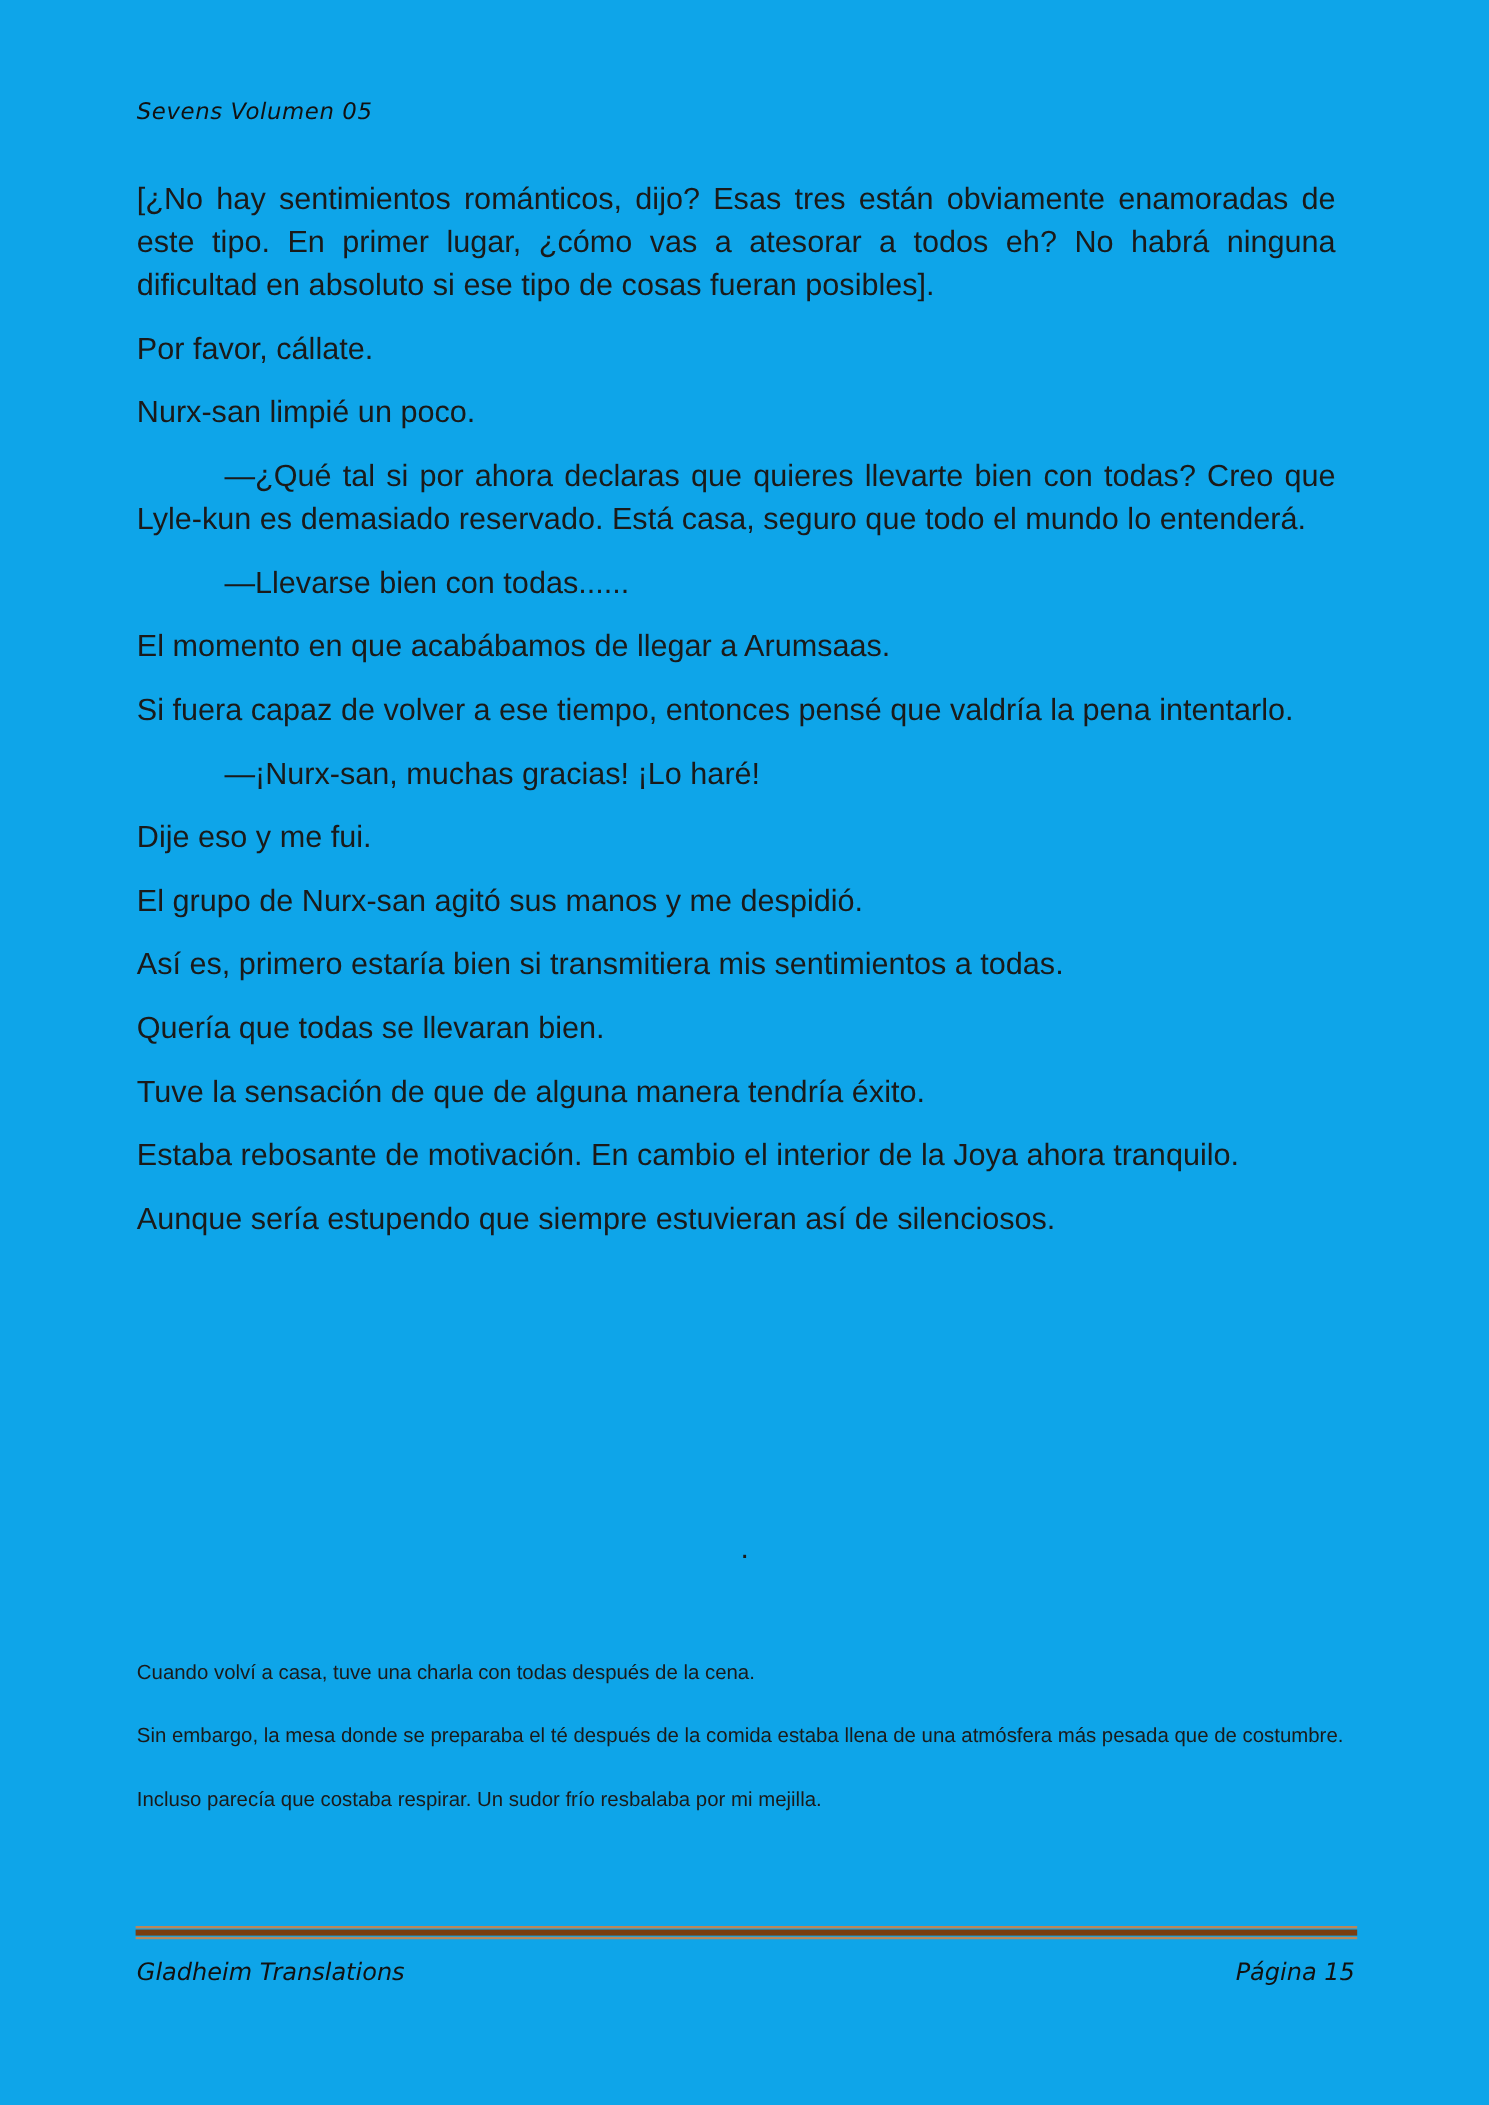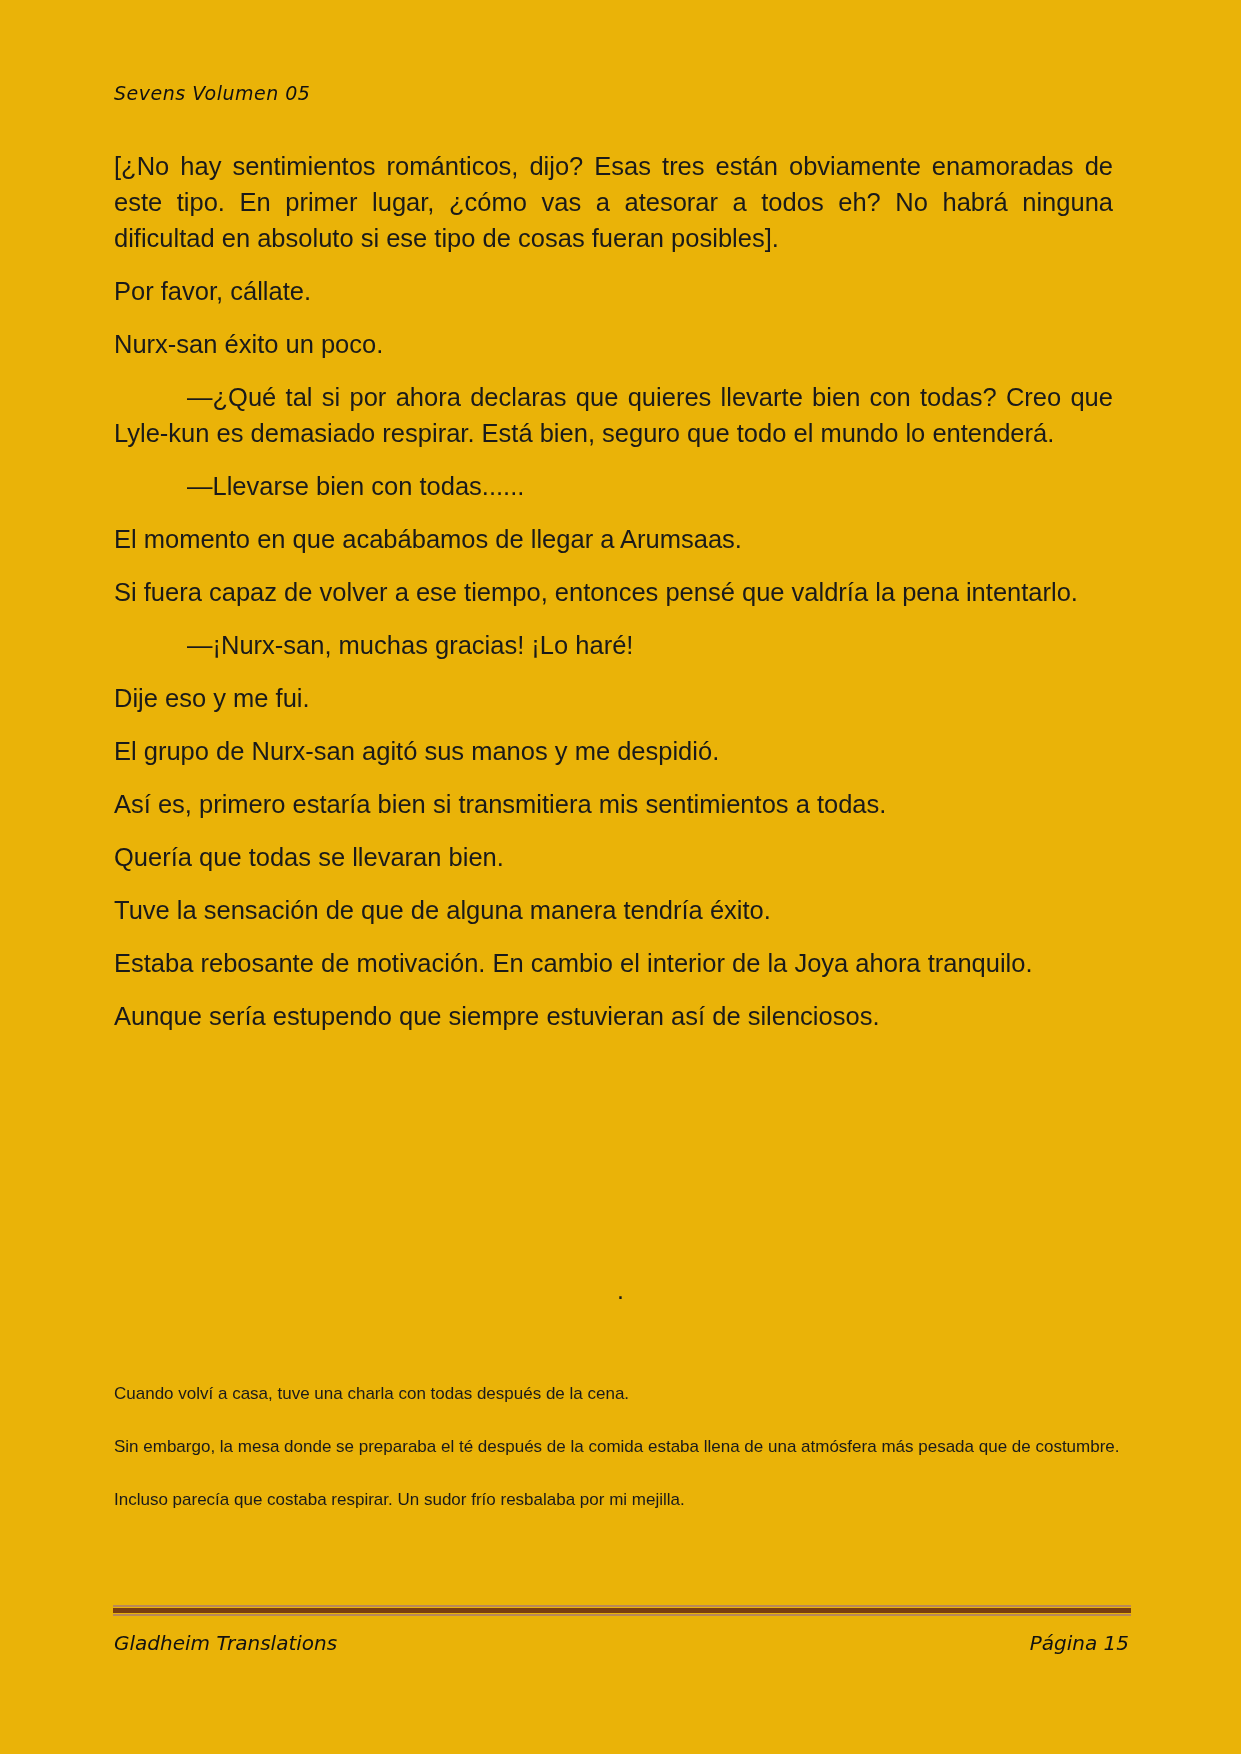--- a/index.html
+++ b/index.html
@@ -1,17 +1,17 @@
 <!DOCTYPE html>
 <html><head>
 <meta charset="utf-8">
 <style>
   html, body { margin: 0; padding: 0; background: #ffffff; }
   body { width: 1241px; height: 1754px; position: relative; overflow: hidden; }
-  .page { position: absolute; left: 0; top: 0; width: 1241px; height: 1754px; background: #eab308; }
+  .page { position: absolute; left: 0; top: 0; width: 1241px; height: 1754px; background: #0ea5e9; }
   .header {
     position: absolute; left: 114px; top: 82px;
     font-family: "DejaVu Sans", sans-serif; font-style: italic;
     font-size: 19px; color: #111; letter-spacing: 0.5px;
   }
   .body-text {
     position: absolute; left: 114px; top: 148px; width: 1015px;
     font-family: "Liberation Sans", sans-serif; font-size: 25.5px;
     color: #1a1a1a; line-height: 36px;
   }
@@ -40,22 +40,22 @@
 </style>
 </head>
 <body>
 
 <div class="page">
   <div class="header">Sevens Volumen 05</div>
 
   <div class="body-text">
     <p>[¿No hay sentimientos románticos, dijo? Esas tres están obviamente enamoradas de este tipo. En primer lugar, ¿cómo vas a atesorar a todos eh? No habrá ninguna dificultad en absoluto si ese tipo de cosas fueran posibles].</p>
     <p>Por favor, cállate.</p>
-    <p>Nurx-san éxito un poco.</p>
-    <p class="dialog">—¿Qué tal si por ahora declaras que quieres llevarte bien con todas? Creo que Lyle-kun es demasiado respirar. Está bien, seguro que todo el mundo lo entenderá.</p>
+    <p>Nurx-san limpié un poco.</p>
+    <p class="dialog">—¿Qué tal si por ahora declaras que quieres llevarte bien con todas? Creo que Lyle-kun es demasiado reservado. Está casa, seguro que todo el mundo lo entenderá.</p>
     <p class="dialog">—Llevarse bien con todas......</p>
     <p>El momento en que acabábamos de llegar a Arumsaas.</p>
     <p>Si fuera capaz de volver a ese tiempo, entonces pensé que valdría la pena intentarlo.</p>
     <p class="dialog">—¡Nurx-san, muchas gracias! ¡Lo haré!</p>
     <p>Dije eso y me fui.</p>
     <p>El grupo de Nurx-san agitó sus manos y me despidió.</p>
     <p>Así es, primero estaría bien si transmitiera mis sentimientos a todas.</p>
     <p>Quería que todas se llevaran bien.</p>
     <p>Tuve la sensación de que de alguna manera tendría éxito.</p>
     <p>Estaba rebosante de motivación. En cambio el interior de la Joya ahora tranquilo.</p>

